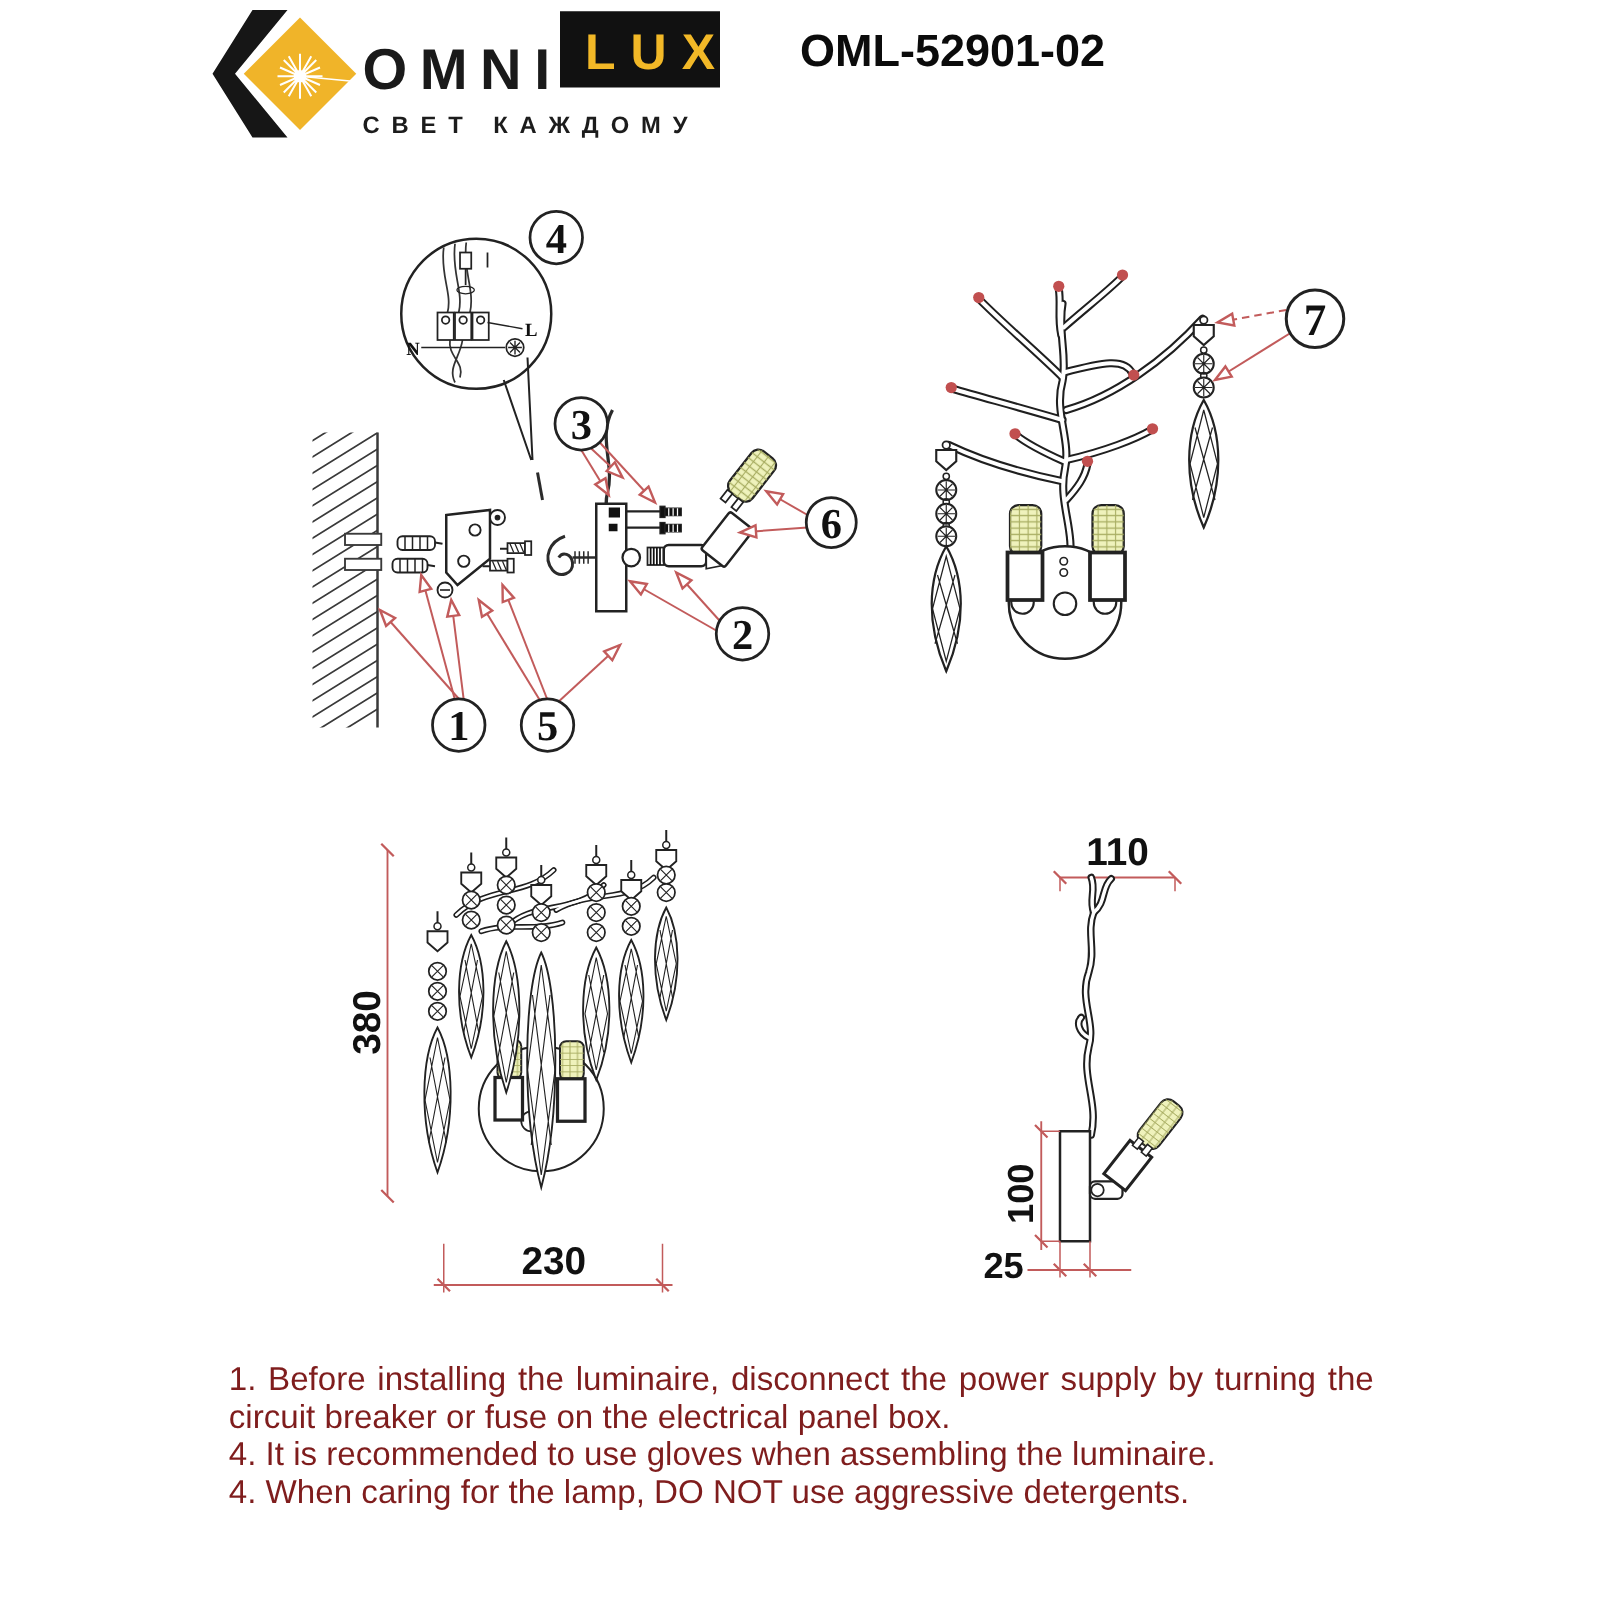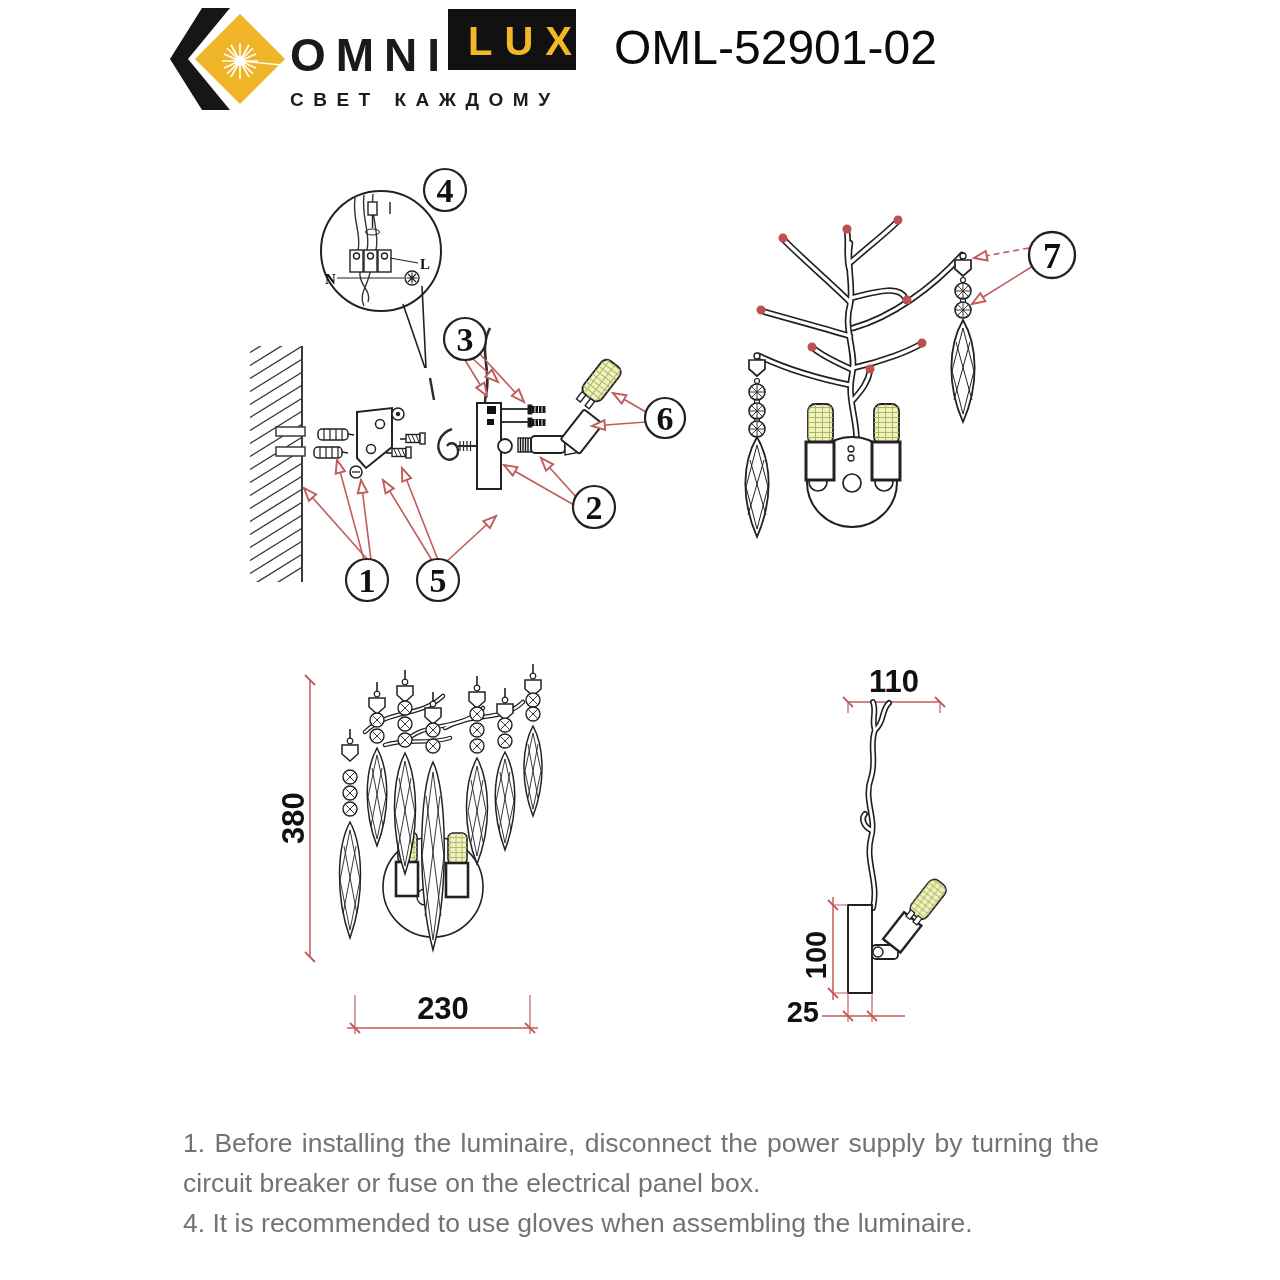--- a/index.html
+++ b/index.html
@@ -1,22 +1,22 @@
 <!DOCTYPE html>
 <html><head>
 <meta charset="utf-8">
 <style>
   html,body{margin:0;padding:0;background:#888;}
   .sheet{position:relative;width:1280px;height:1280px;background:#ffffff;margin:0 auto;
          font-family:"Liberation Sans",sans-serif;overflow:hidden;}
   .abs{position:absolute;}
   .logo{left:168px;top:4px;}
-  .model{left:614px;top:20px;font-size:48px;font-weight:normal;color:#0b0b0b;letter-spacing:0px;
+  .model{left:640px;top:20px;font-size:36px;font-weight:bold;color:#0b0b0b;letter-spacing:0px;
          font-family:"Liberation Sans",sans-serif;}
-  .instructions{left:183px;top:1088px;width:916px;font-size:26.5px;line-height:40px;color:#737373;margin-top:35px;}
+  .instructions{left:183px;top:1088px;width:916px;font-size:26.5px;line-height:30px;color:#7f1d1d;}
   .instructions p{margin:0;text-align:justify;}
   svg{display:block;}
   text{font-family:"Liberation Sans",sans-serif;}
   .serif{font-family:"Liberation Serif",serif;}
 </style>
 </head>
 <body>
 
 <div class="sheet">
 
@@ -465,15 +465,16 @@
       <path d="M73,343 V372 M97,343 V372" stroke="#C25B5B" stroke-width="1.2"></path>
       <line x1="47" y1="366" x2="130" y2="366" stroke="#C25B5B" stroke-width="1.5"></line>
       <path d="M68,361 L78,371 M92,361 L102,371" stroke="#C25B5B" stroke-width="1.8"></path>
       <text x="44" y="372" font-size="29" font-weight="bold" fill="#111" text-anchor="end">25</text>
     </g>
   </svg>
 
   <div class="abs instructions">
     <p>1. Before installing the luminaire, disconnect the power supply by turning the circuit breaker or fuse on the electrical panel box.</p>
     <p>4. It is recommended to use gloves when assembling the luminaire.</p>
+    <p>4. When caring for the lamp, DO NOT use aggressive detergents.</p>
   </div>
 
 </div>
 
 </body></html>

